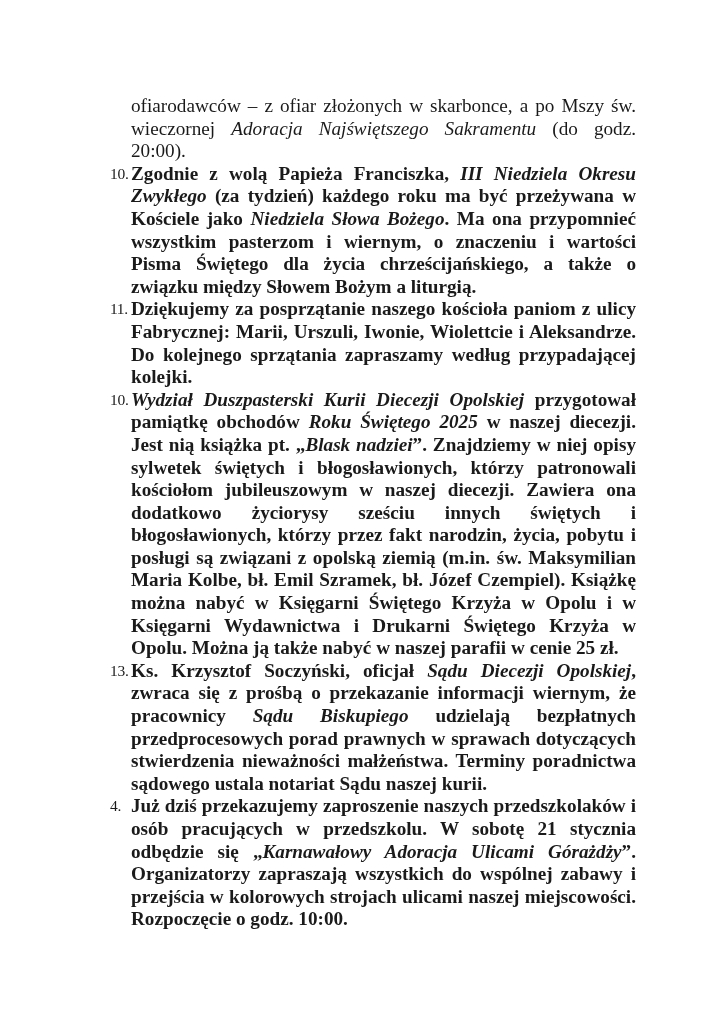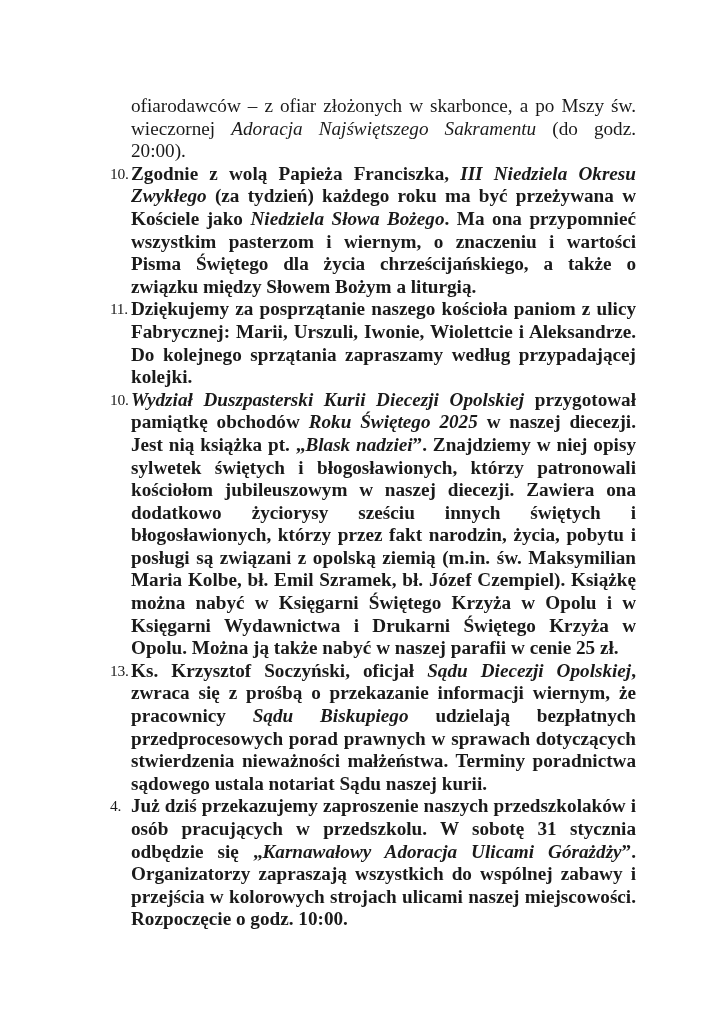--- a/index.html
+++ b/index.html
@@ -79,17 +79,17 @@
       <span class="item-text"><em>Wydział Duszpasterski Kurii Diecezji Opolskiej</em><span> przygotował pamiątkę obchodów </span><em>Roku Świętego 2025</em><span> w naszej diecezji. Jest nią książka pt. „</span><em>Blask nadziei</em><span>”. Znajdziemy w niej opisy sylwetek świętych i błogosławionych, którzy patronowali kościołom jubileuszowym w naszej diecezji. Zawiera ona dodatkowo życiorysy sześciu innych świętych i błogosławionych, którzy przez fakt narodzin, życia, pobytu i posługi są związani z opolską ziemią (m.in. św. Maksymilian Maria Kolbe, bł. Emil Szramek, bł. Józef Czempiel). Książkę można nabyć w Księgarni Świętego Krzyża w Opolu i w Księgarni Wydawnictwa i  Drukarni Świętego Krzyża w Opolu. Można ją także nabyć w naszej parafii w cenie 25 zł.</span></span>
     </div>
 
     <div class="item">
       <span class="item-num">13.</span>
       <span class="item-text"><span>Ks. Krzysztof Soczyński, oficjał </span><em>Sądu Diecezji Opolskiej</em><span>, zwraca się z prośbą o przekazanie informacji wiernym, że pracownicy </span><em>Sądu Biskupiego</em><span> udzielają bezpłatnych przedprocesowych porad prawnych w sprawach  dotyczących stwierdzenia nieważności małżeństwa. Terminy poradnictwa sądowego ustala notariat Sądu naszej kurii.</span></span>
     </div>
 
     <div class="item">
       <span class="item-num">4.</span>
-      <span class="item-text"><span>Już dziś przekazujemy zaproszenie naszych przedszkolaków i osób pracujących w przedszkolu. W sobotę 31 stycznia odbędzie się „</span><em>Karnawałowy Adoracja Ulicami Górażdży</em><span>”. Organizatorzy zapraszają wszystkich do wspólnej zabawy i przejścia w kolorowych strojach ulicami naszej miejscowości. Rozpoczęcie o godz. 10:00.</span></span>
+      <span class="item-text"><span>Już dziś przekazujemy zaproszenie naszych przedszkolaków i osób pracujących w przedszkolu. W sobotę 21 stycznia odbędzie się „</span><em>Karnawałowy Adoracja Ulicami Górażdży</em><span>”. Organizatorzy zapraszają wszystkich do wspólnej zabawy i przejścia w kolorowych strojach ulicami naszej miejscowości. Rozpoczęcie o godz. 10:00.</span></span>
     </div>
 
   </div>
 </div>
 
 </body></html>

